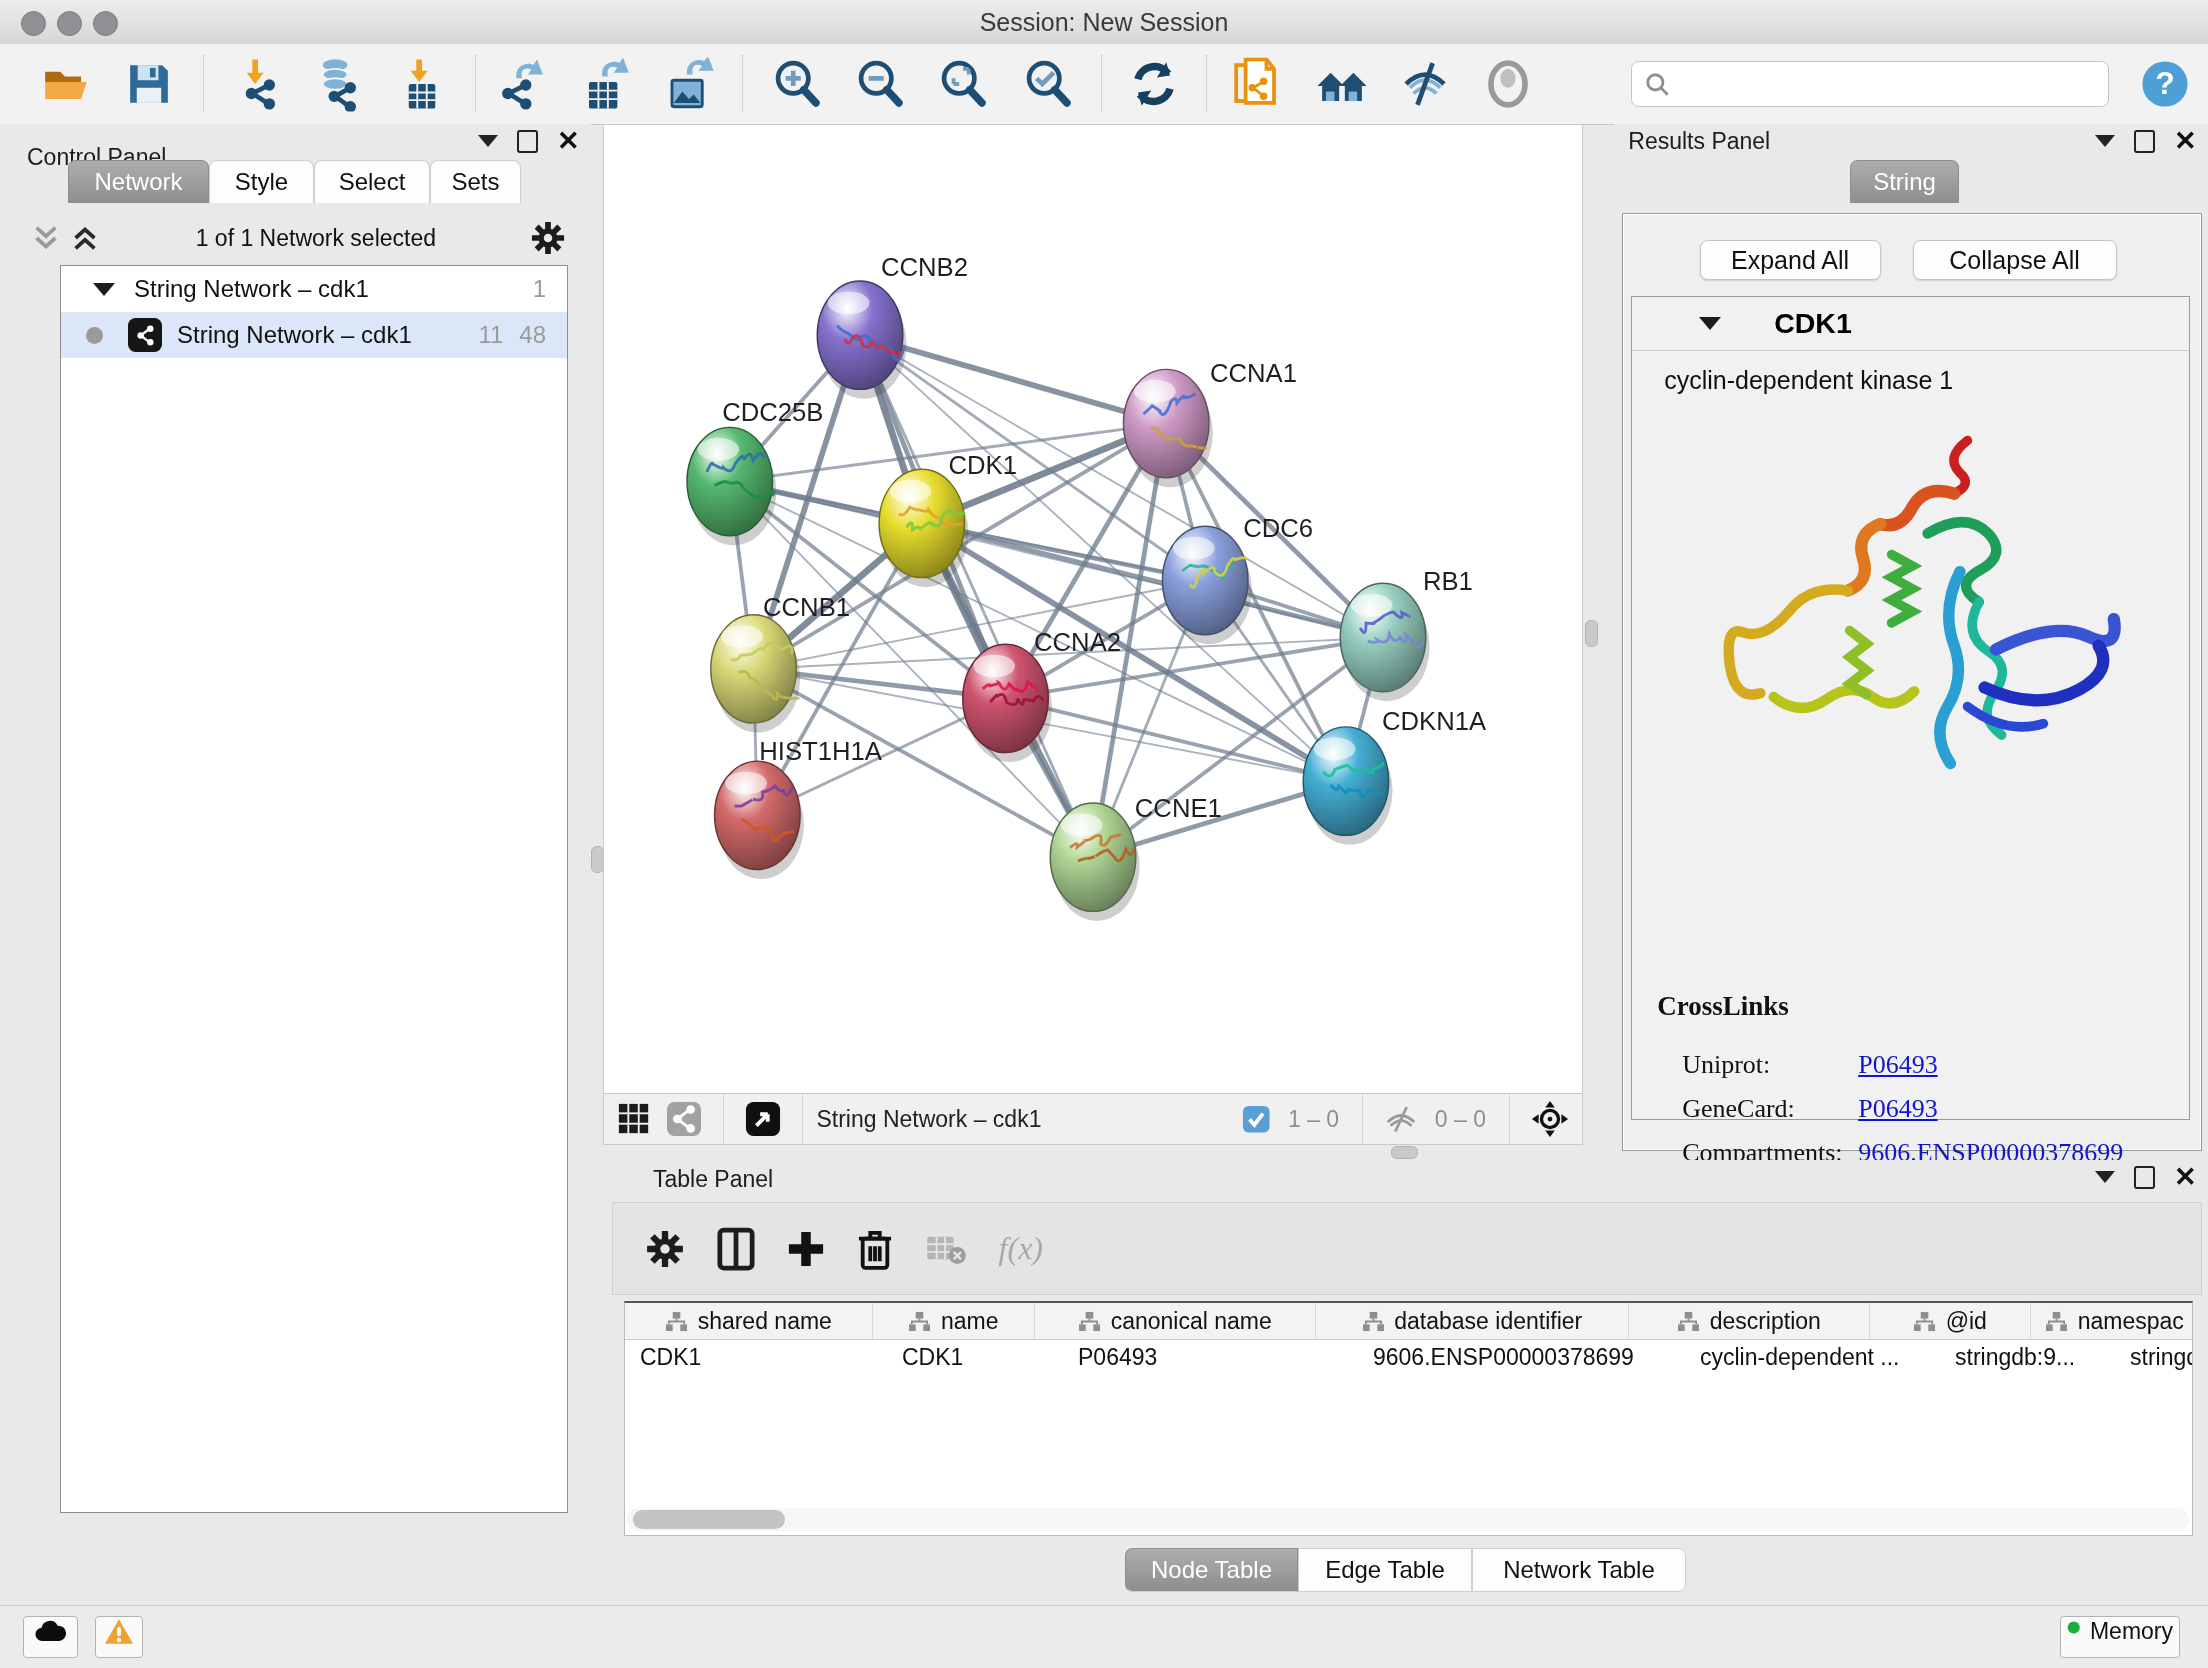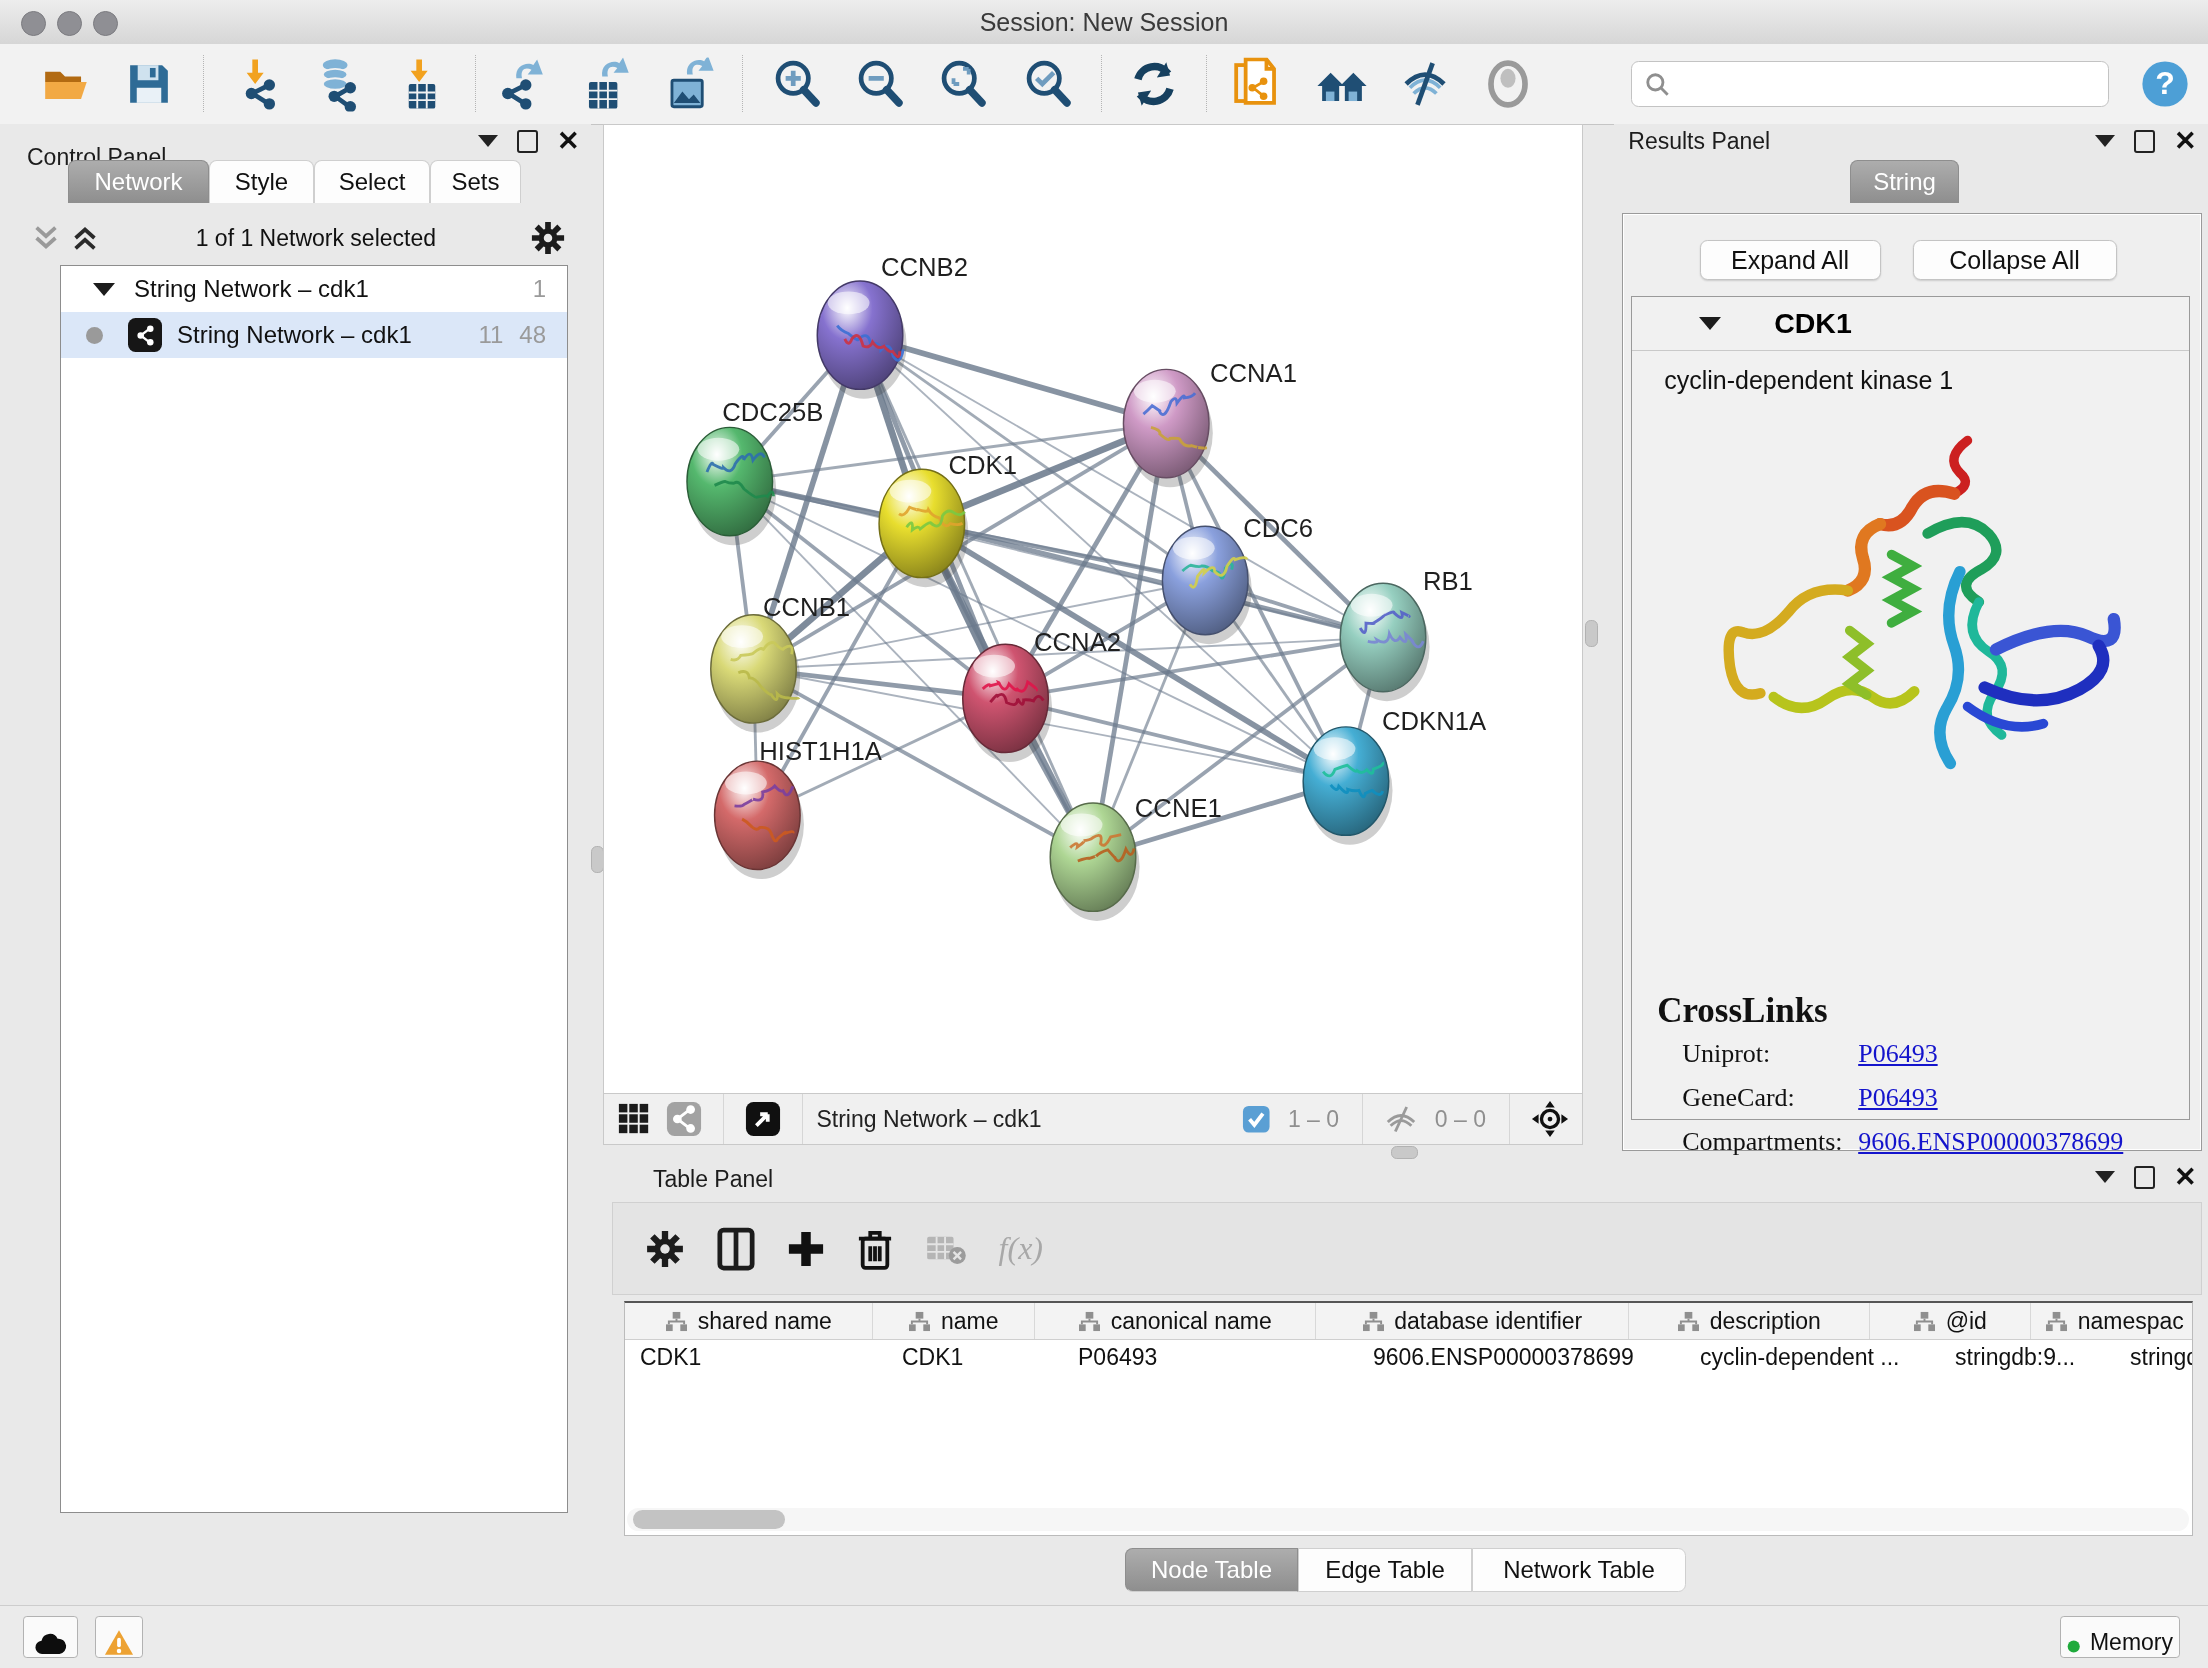--- a/index.html
+++ b/index.html
@@ -54,21 +54,21 @@
   
   #results-panel{left:1614px;top:124px;width:594px;height:1031px;background:#e9e9e9;}
   #rp-outer{position:absolute;left:8.6px;top:90px;width:576px;height:934px;background:#efefef;
     border:1.9px solid #fff;outline:1px solid #9a9a9a;}
   .rp-btn{height:40px;background:#fdfdfd;border:1px solid #c4c4c4;border-radius:7.6px;font-size:25px;
     display:flex;align-items:center;justify-content:center;color:#111;box-shadow:0 1px 1.9px rgba(0,0,0,.15);}
   #rp-inner{position:absolute;left:7.6px;top:81px;width:557px;height:822px;background:#f1f1f1;border:1px solid #9a9a9a;}
   #rp-hdr{height:53px;display:flex;align-items:center;border-bottom:1px solid #c9c9c9;}
   #rp-desc{font-size:25px;color:#111;padding:15px 0 0 32px;}
   #crosslinks{font-family:"Liberation Serif",serif;color:#111;}
-  #crosslinks h3{font-size:35px;margin:0 0 1px 0;}
+  #crosslinks h3{font-size:27px;margin:0 0 21px 0;}
   .cl-row{display:flex;font-size:26px;height:44px;align-items:center;}
   .cl-label{width:176px;padding-left:25px;}
   .cl-link{color:#1414cc;text-decoration:underline;}
   
   #table-panel{left:603px;top:1160px;width:1605px;height:445px;background:#e9e9e9;}
   #tp-toolbar{position:absolute;left:8.6px;top:42px;width:1588px;height:91px;background:#e4e4e4;
     border:1px solid #d0d0d0;display:flex;align-items:center;}
   .tp-ico{margin-left:32px;display:flex;align-items:center;justify-content:center;}
   #tp-fx{font-family:"Liberation Serif",serif;font-style:italic;font-size:32px;color:#a8a8a8;margin-left:32px;}
   #tp-table{position:absolute;left:21px;top:141px;width:1567px;height:232px;background:#fff;
@@ -80,21 +80,21 @@
   .td{font-size:23px;color:#111;padding-left:15px;display:flex;align-items:center;overflow:hidden;white-space:nowrap;}
   #tp-hscroll{position:absolute;left:1.9px;bottom:3.8px;width:1562px;height:23px;background:#f6f6f6;border-radius:11.4px;}
   #tp-thumb{position:absolute;left:5.7px;top:1.9px;width:152px;height:19px;background:#c3c3c3;border-radius:9.5px;}
   #tp-tabs{position:absolute;left:0;top:388px;width:1605px;display:flex;justify-content:center;}
   #tp-tabs .tab{border-radius:0;border-bottom:1px solid #cfcfcf;}
   #tp-tabs .tab:first-child{border-radius:7.6px 0 0 7.6px;}
   #tp-tabs .tab:last-child{border-radius:0 7.6px 7.6px 0;}
   
   #statusbar{left:0;top:1605px;width:2208px;height:63px;background:#ebebeb;border-top:1px solid #cdcdcd;}
   .sb-btn{position:absolute;top:9.5px;height:42px;background:#fafafa;border:1.9px solid #b2b2b2;border-radius:3.8px;
-    display:flex;align-items:flex-end;justify-content:center;gap:9.5px;font-size:23px;color:#111;}
+    display:flex;align-items:flex-start;justify-content:center;gap:9.5px;font-size:23px;color:#111;}
   text{font-family:"Liberation Sans",sans-serif;}
 </style>
 </head>
 <body>
 
 <div id="titlebar" class="abs">
   <div class="tl" style="left:21px"></div>
   <div class="tl" style="left:57px"></div>
   <div class="tl" style="left:93px"></div>
   <div id="win-title">Session: New Session</div>

